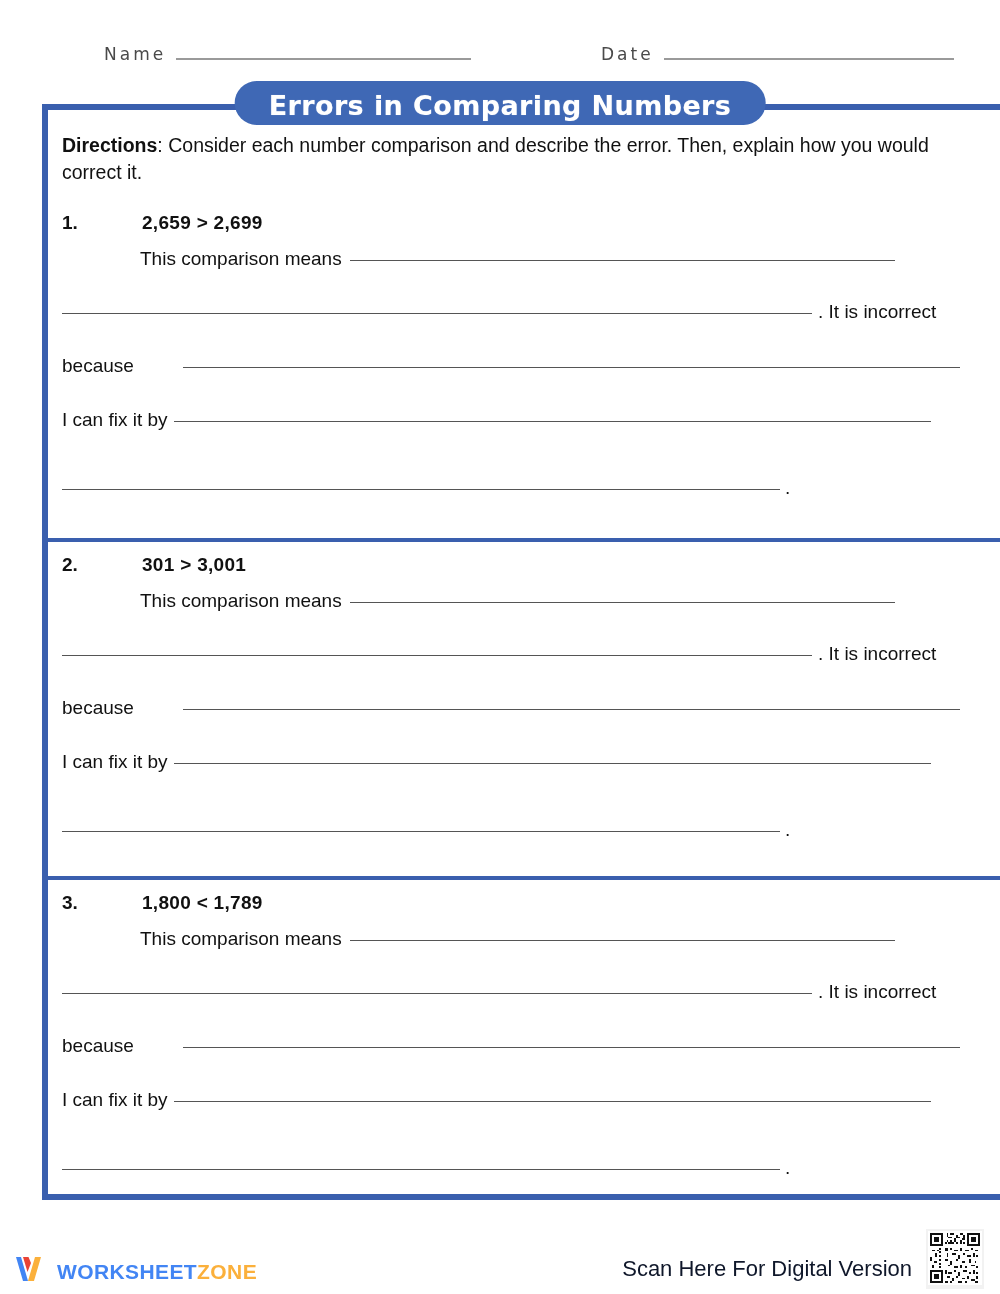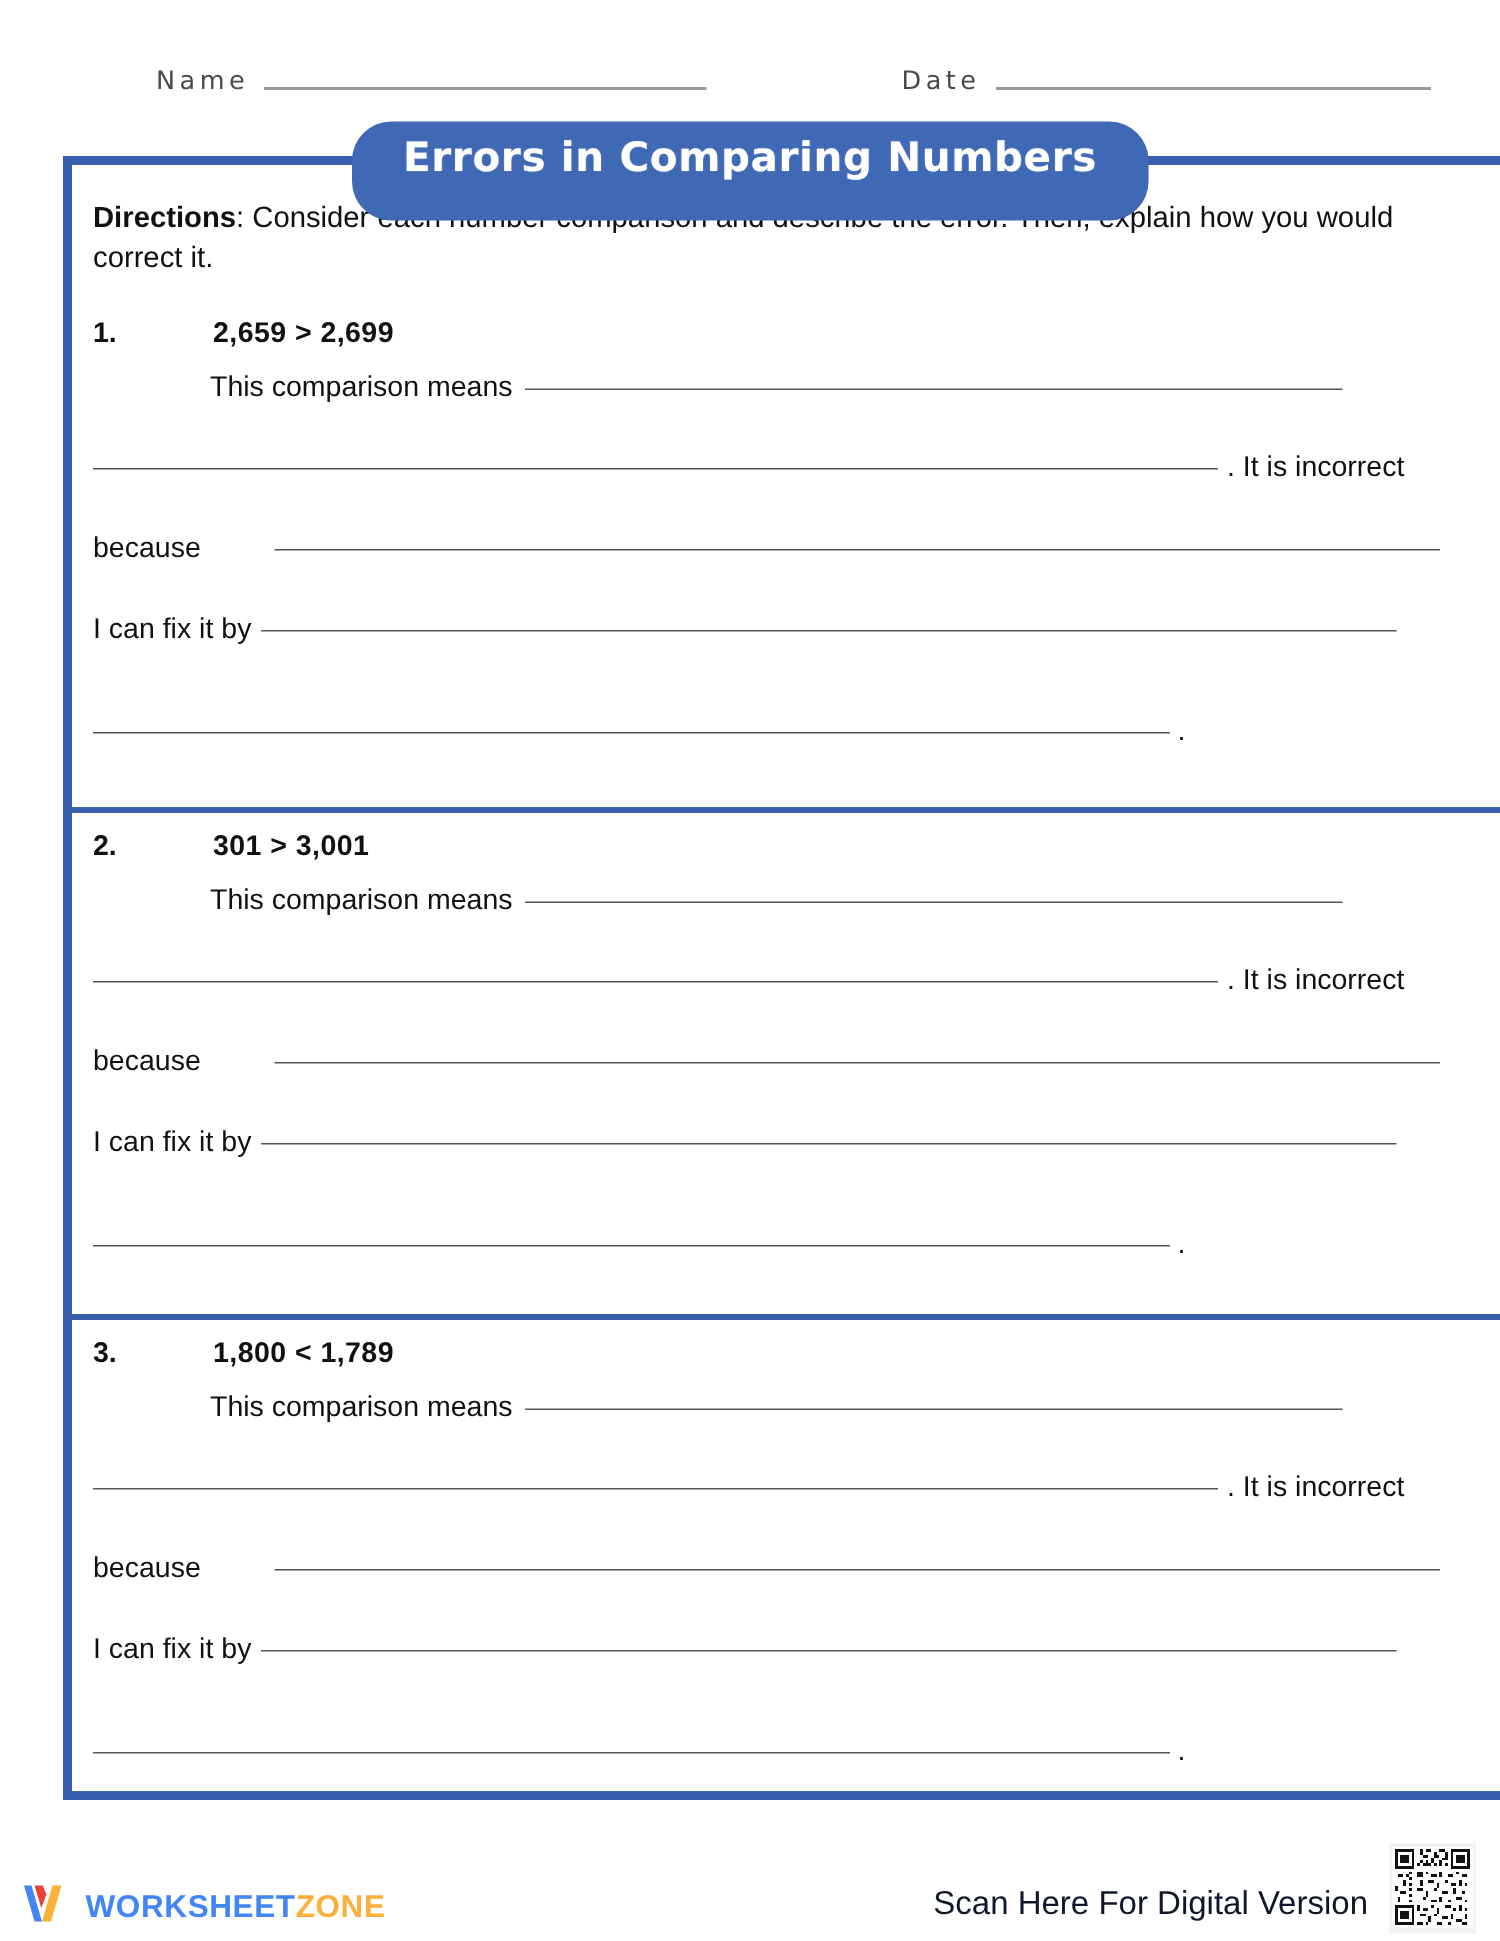--- a/index.html
+++ b/index.html
@@ -52,21 +52,21 @@
 
   
   .title-banner {
     position: absolute;
     top: 81px;
     left: 50%;
     transform: translateX(-50%);
     background: #3F68B5;
     color: #ffffff;
     border-radius: 26px;
-    padding: 9px 34px 26px 34px;
+    padding: 9px 34px 4px 34px;
     font-size: 27px;
     font-weight: bold;
     letter-spacing: 0.4px;
     white-space: nowrap;
     z-index: 5;
     font-family: "DejaVu Sans", sans-serif;
     text-shadow: 0 0 1px rgba(255,255,255,0.4);
     text-align: right;
   }
 

